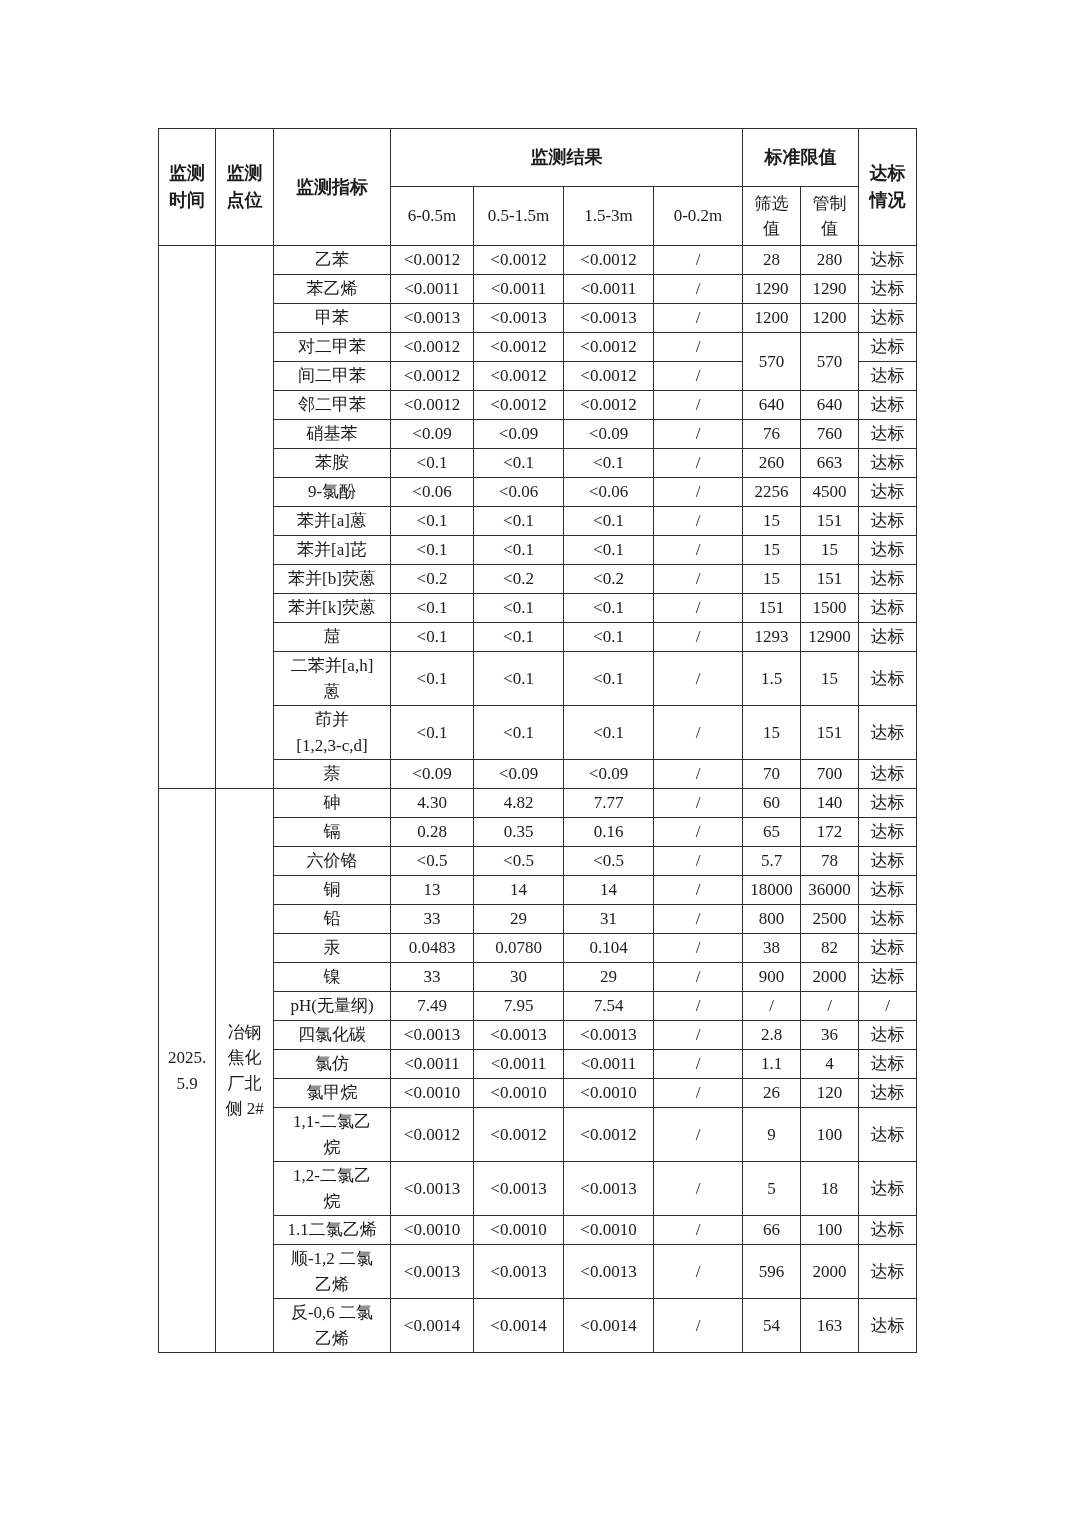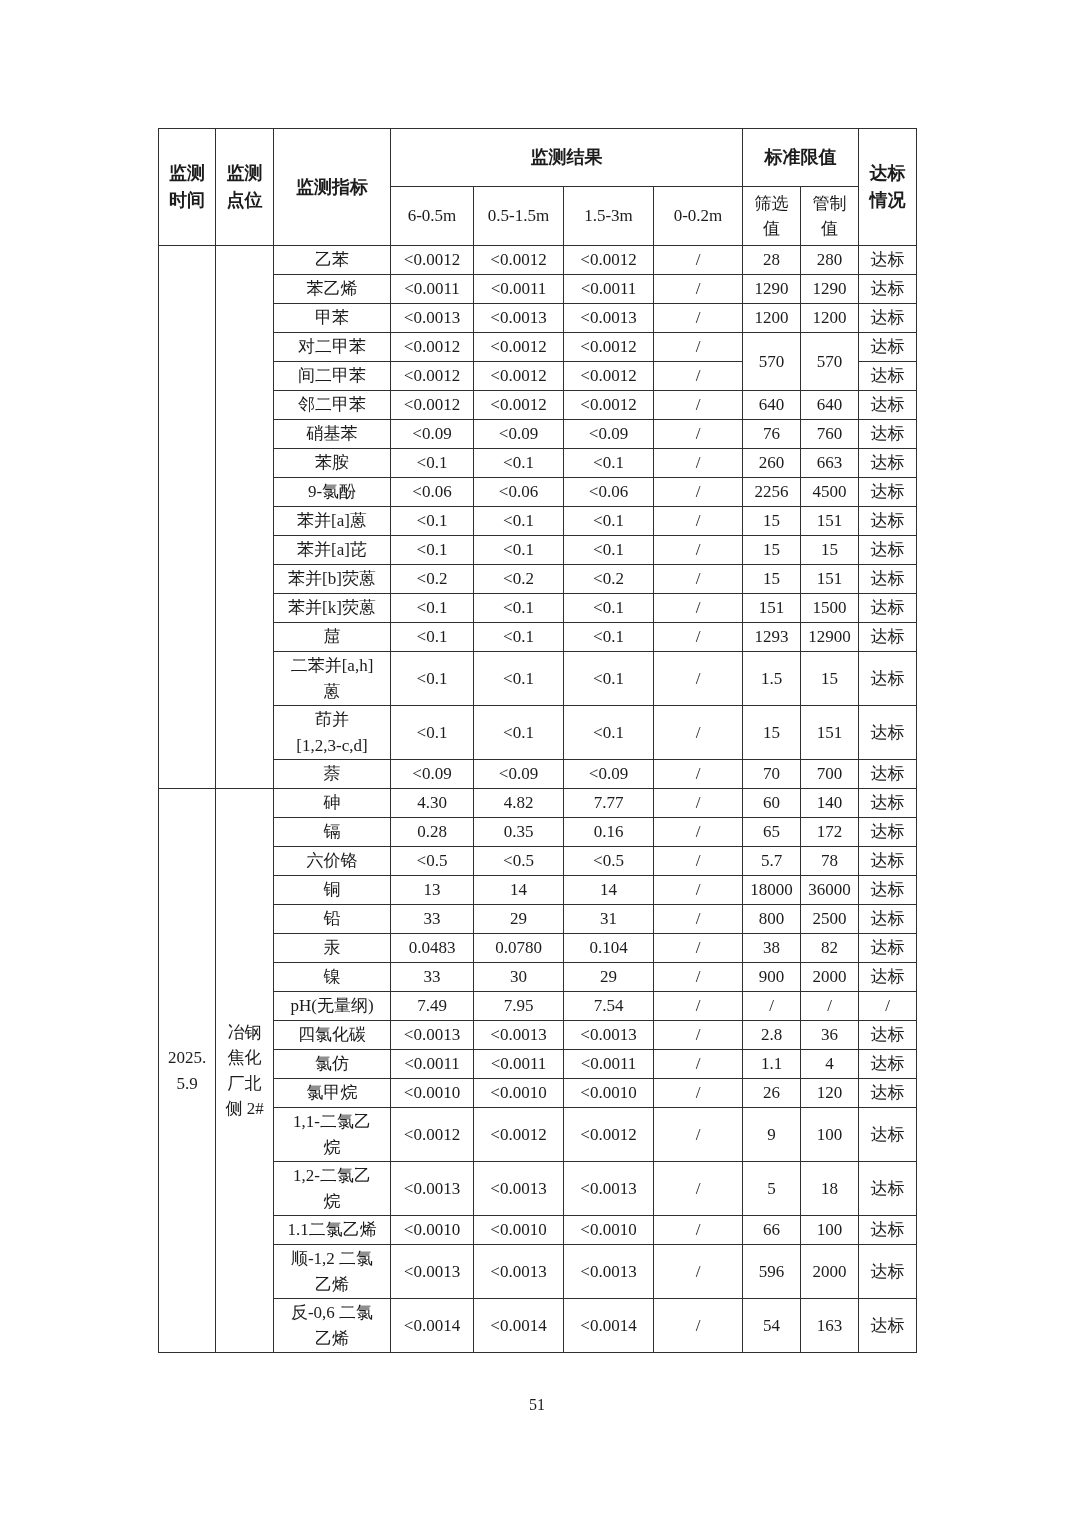--- a/index.html
+++ b/index.html
@@ -420,15 +420,14 @@
           <td>&lt;0.0014</td>
           <td>&lt;0.0014</td>
           <td>/</td>
           <td>54</td>
           <td>163</td>
           <td>达标</td>
         </tr>
       </tbody>
   </table>
 
-  <div class="pagenum">51</div>
 
 </div>
 
 </body></html>

